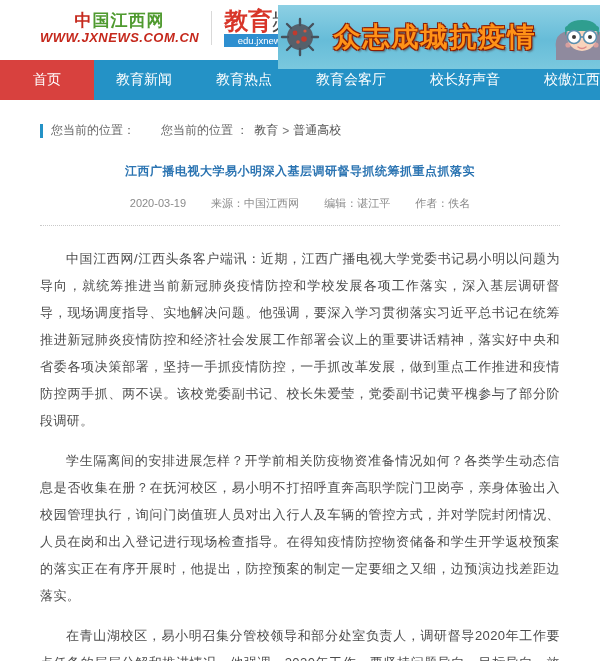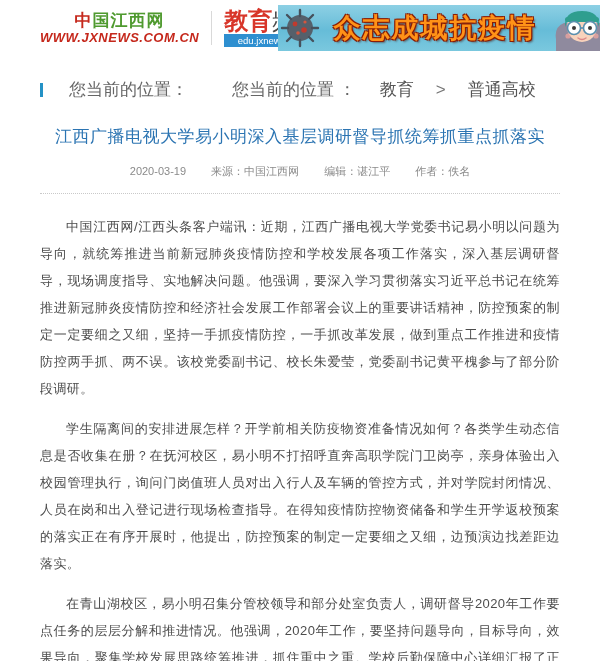--- a/index.html
+++ b/index.html
@@ -15,44 +15,44 @@
   .logo-calligraphy .c-green { color:#4f9a2f; }
   .logo-url { font-size:13px; font-weight:bold; color:#c5281c; letter-spacing:.5px; margin-top:2px; font-style:italic; }
   .logo-divider { width:1px; height:34px; background:#d9d9d9; margin:0 12px; }
   .channel-block { display:flex; flex-direction:column; line-height:1; }
   .channel-name { font-size:24px; font-weight:bold; white-space:nowrap; }
   .channel-name .c-red { color:#d8362a; }
   .channel-name .c-gray { color:#4a4a4a; font-weight:normal; }
   .channel-url { margin-top:1px; background:#2e8fd0; color:#fff; font-size:9.5px; padding:2px 5px; width:108px; text-align:center; }
 
   
-  .banner { position:absolute; top:5px; right:0; width:322px; height:46px;
+  .banner { position:absolute; top:5px; right:0; width:322px; height:64px;
     background:linear-gradient(180deg,#8dd0e4 0%,#66bcd8 55%,#7ac8de 100%);
     display:flex; align-items:center; overflow:hidden; }
   .banner-virus { flex:0 0 auto; margin-left:2px; }
   .banner-text { flex:1; text-align:center; font-size:27px; font-weight:bold; letter-spacing:2px; white-space:nowrap;
     color:#ff9217;
     text-shadow:-1px -1px 0 #8a1d06, 1px -1px 0 #8a1d06, -1px 1px 0 #8a1d06, 1px 1px 0 #8a1d06, 2px 2px 2px rgba(60,10,0,.45); }
   .banner-nurse { flex:0 0 auto; margin-right:-14px; }
 
   
   .nav-bar { margin-top:4px; height:40px; background:#2492c6; display:flex; align-items:stretch; }
   .nav-spacer { width:48px; }
   .nav-item { display:flex; align-items:center; justify-content:center; color:#fff; font-size:14px; padding:0 22px; cursor:pointer; white-space:nowrap; }
   .nav-item.active { background:#d8413e; padding:0 33px; }
 
   
-  .breadcrumb { margin:22px 40px 0 40px; display:flex; align-items:center; font-size:17px; color:#666;gap:18px; }
+  .breadcrumb { margin:22px 40px 0 40px; display:flex; align-items:center; font-size:12px; color:#666; }
   .crumb-bar { width:3px; height:14px; background:#2492c6; margin-right:8px; }
   .crumb-label { margin-right:26px; }
   .crumb-path { color:#555; }
   .crumb-sep { margin:0 4px; color:#777; }
 
   
-  .article-title { margin:24px 40px 0 40px; text-align:center; font-size:17px; font-weight:normal; color:#2b74b2; letter-spacing:.5px; }
+  .article-title { margin:24px 40px 0 40px; text-align:center; font-size:12px; font-weight:bold; color:#2b74b2; letter-spacing:.5px; }
   .article-meta { margin-top:16px; text-align:center; font-size:11px; color:#8a8a8a; }
   .article-meta span { margin:0 11px; }
   .meta-divider { margin:14px 40px 0 40px; border-top:1px dotted #c9c9c9; }
   .article-body { padding:6px 40px 0 40px; }
   .article-body p { font-size:13px; line-height:27px; color:#4c4c4c; text-align:justify; text-indent:2em; margin-top:13px; letter-spacing:.4px; }
 </style>
 </head>
 <body>
 
 <div class="page">
@@ -97,20 +97,42 @@
       <circle cx="40" cy="23" r="6.5" fill="#ffffff" stroke="#5a8fae" stroke-width="1.6"></circle>
       <line x1="30.5" y1="23" x2="33.5" y2="23" stroke="#5a8fae" stroke-width="1.6"></line>
       <circle cx="24" cy="23" r="2" fill="#3a3a3a"></circle>
       <circle cx="40" cy="23" r="2" fill="#3a3a3a"></circle>
       <path d="M28 33 Q32 36 36 33" stroke="#d88" stroke-width="1.4" fill="none" stroke-linecap="round"></path>
       <circle cx="18" cy="31" r="2.6" fill="#f5a8a0" opacity=".7"></circle>
       <circle cx="46" cy="31" r="2.6" fill="#f5a8a0" opacity=".7"></circle>
     </svg>
   </div>
 
+  <div class="nav-bar">
+    <div class="nav-spacer"></div>
+    <div class="nav-item active">
+        <span>首页</span>
+      </div>
+    <div class="nav-item">
+        <span>教育新闻</span>
+      </div>
+    <div class="nav-item">
+        <span>教育热点</span>
+      </div>
+    <div class="nav-item">
+        <span>教育会客厅</span>
+      </div>
+    <div class="nav-item">
+        <span>校长好声音</span>
+      </div>
+    <div class="nav-item">
+        <span>校傲江西</span>
+      </div>
+
+  </div>
 
   <div class="breadcrumb">
     <div class="crumb-bar"></div>
     <span class="crumb-label">您当前的位置：</span>
     <span class="crumb-label" style="margin-right:6px;">您当前的位置 ：</span>
     <span class="crumb-path">教育</span>
     <span class="crumb-sep">&gt;</span>
     <span class="crumb-path">普通高校</span>
   </div>
 
@@ -119,19 +141,19 @@
   <div class="article-meta">
     <span>2020-03-19</span>
     <span>来源：中国江西网</span>
     <span>编辑：谌江平</span>
     <span>作者：佚名</span>
   </div>
 
   <div class="meta-divider"></div>
 
   <div class="article-body">
-    <p>中国江西网/江西头条客户端讯：近期，江西广播电视大学党委书记易小明以问题为导向，就统筹推进当前新冠肺炎疫情防控和学校发展各项工作落实，深入基层调研督导，现场调度指导、实地解决问题。他强调，要深入学习贯彻落实习近平总书记在统筹推进新冠肺炎疫情防控和经济社会发展工作部署会议上的重要讲话精神，防控预案的制定一定要细之又细，坚持一手抓疫情防控，一手抓改革发展，做到重点工作推进和疫情防控两手抓、两不误。该校党委副书记、校长朱爱莹，党委副书记黄平槐参与了部分阶段调研。</p>
+    <p>中国江西网/江西头条客户端讯：近期，江西广播电视大学党委书记易小明以问题为导向，就统筹推进当前新冠肺炎疫情防控和学校发展各项工作落实，深入基层调研督导，现场调度指导、实地解决问题。他强调，要深入学习贯彻落实习近平总书记在统筹推进新冠肺炎疫情防控和经济社会发展工作部署会议上的重要讲话精神，落实好中央和省委各项决策部署，坚持一手抓疫情防控，一手抓改革发展，做到重点工作推进和疫情防控两手抓、两不误。该校党委副书记、校长朱爱莹，党委副书记黄平槐参与了部分阶段调研。</p>
     <p>学生隔离间的安排进展怎样？开学前相关防疫物资准备情况如何？各类学生动态信息是否收集在册？在抚河校区，易小明不打招呼直奔高职学院门卫岗亭，亲身体验出入校园管理执行，询问门岗值班人员对出入行人及车辆的管控方式，并对学院封闭情况、人员在岗和出入登记进行现场检查指导。在得知疫情防控物资储备和学生开学返校预案的落实正在有序开展时，他提出，防控预案的制定一定要细之又细，边预演边找差距边落实。</p>
     <p>在青山湖校区，易小明召集分管校领导和部分处室负责人，调研督导2020年工作要点任务的层层分解和推进情况。他强调，2020年工作，要坚持问题导向，目标导向，效果导向，聚集学校发展思路统筹推进，抓住重中之重。学校后勤保障中心详细汇报了正常上班后的口罩供应、场所消杀和食堂供给等物质保障情况。</p>
 
   </div>
 
 </div>
 
 </body></html>

